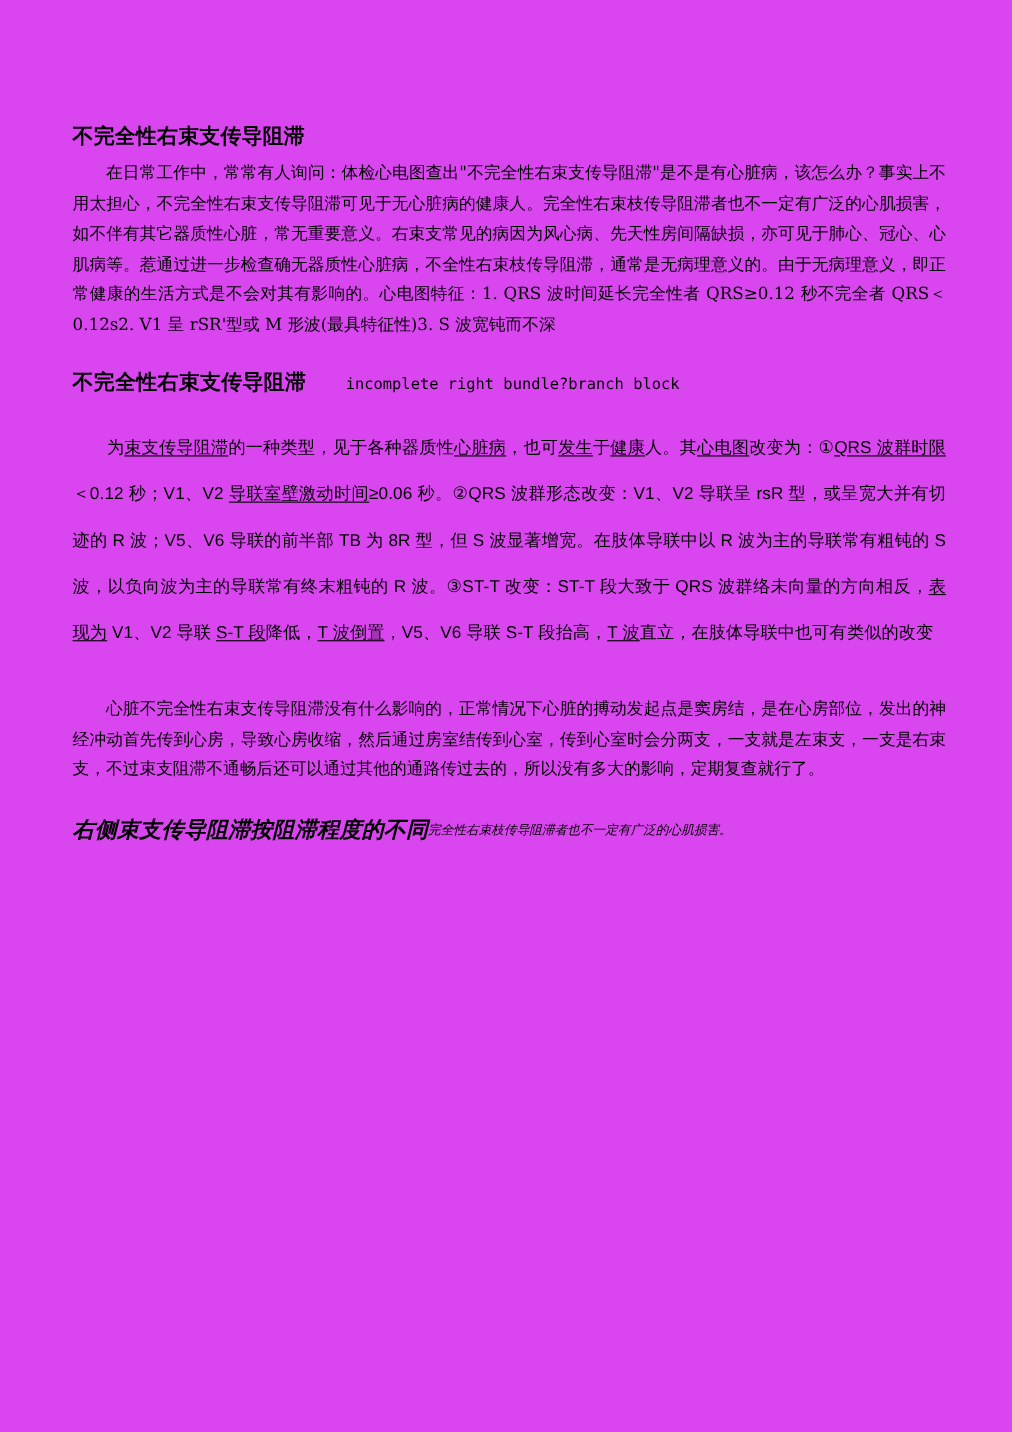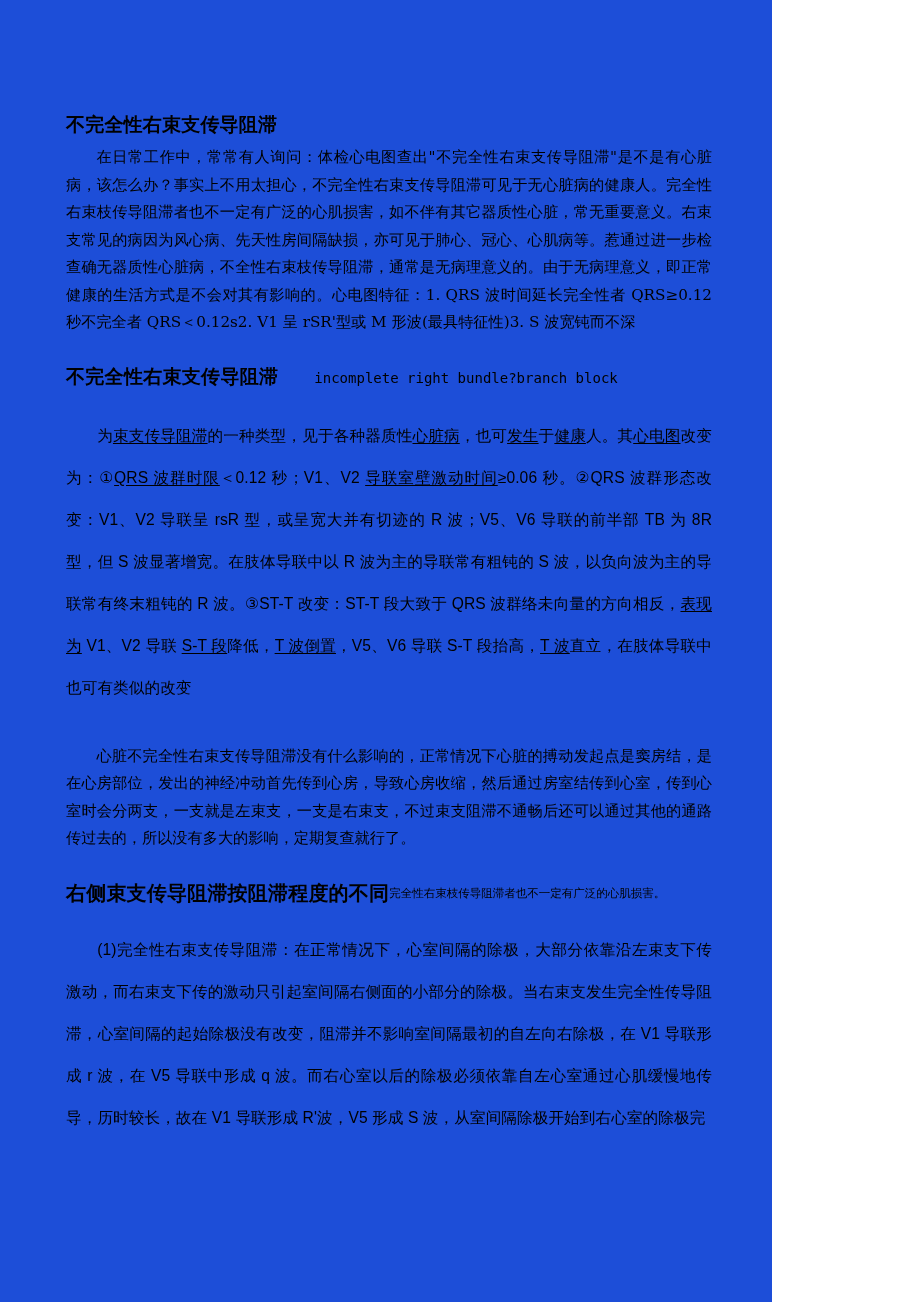--- a/index.html
+++ b/index.html
@@ -10,24 +10,24 @@
   body {
     width: 920px;
     height: 1302px;
     overflow: hidden;
     font-family: "Liberation Sans", "DejaVu Sans", sans-serif;
     color: #000000;
     -webkit-font-smoothing: none;
   }
   .page {
     box-sizing: border-box;
-    width: 772px;
+    width: 920px;
     height: 1302px;
     padding: 112px 60px 0 66px;
-    background: #1d4ed8;
+    background: #d946ef;
   }
 
   
   .h-main {
     font-family: "DejaVu Sans", "Liberation Sans", sans-serif;
     font-weight: bold;
     font-size: 19px;
     line-height: 24px;
     letter-spacing: 0.2px;
     margin: 0 0 8px 0;
@@ -50,20 +50,21 @@
     line-height: 26px;
     margin-left: 36px;
     letter-spacing: 0px;
     white-space: pre;
   }
   .h-third {
     margin: 0 0 4px 0;
     display: flex;
     align-items: flex-start;
     flex-wrap: wrap;
+    font-style: italic;
   }
   .h-third .big {
     font-family: "DejaVu Sans", "Liberation Sans", sans-serif;
     font-weight: bold;
     font-size: 20px;
     line-height: 28px;
     letter-spacing: 0.2px;
   }
   .h-third .small {
     font-family: "DejaVu Serif", "Liberation Serif", serif;
@@ -129,15 +130,14 @@
 
   <div class="spacer-md"></div>
 
   <div class="h-third">
     <span class="big">右侧束支传导阻滞按阻滞程度的不同</span>
       <span class="small">完全性右束枝传导阻滞者也不一定有广泛的心肌损害。</span>
   </div>
 
   <div class="spacer-sm"></div>
 
-  <p class="p-sans-wide indent">(1)完全性右束支传导阻滞：在正常情况下，心室间隔的除极，大部分依靠沿左束支下传激动，而右束支下传的激动只引起室间隔右侧面的小部分的除极。当右束支发生完全性传导阻滞，心室间隔的起始除极没有改变，阻滞并不影响室间隔最初的自左向右除极，在 V1 导联形成 r 波，在 V5 导联中形成 q 波。而右心室以后的除极必须依靠自左心室通过心肌缓慢地传导，历时较长，故在 V1 导联形成 R'波，V5 形成 S 波，从室间隔除极开始到右心室的除极完</p>
 
 </div>
 
 </body></html>

